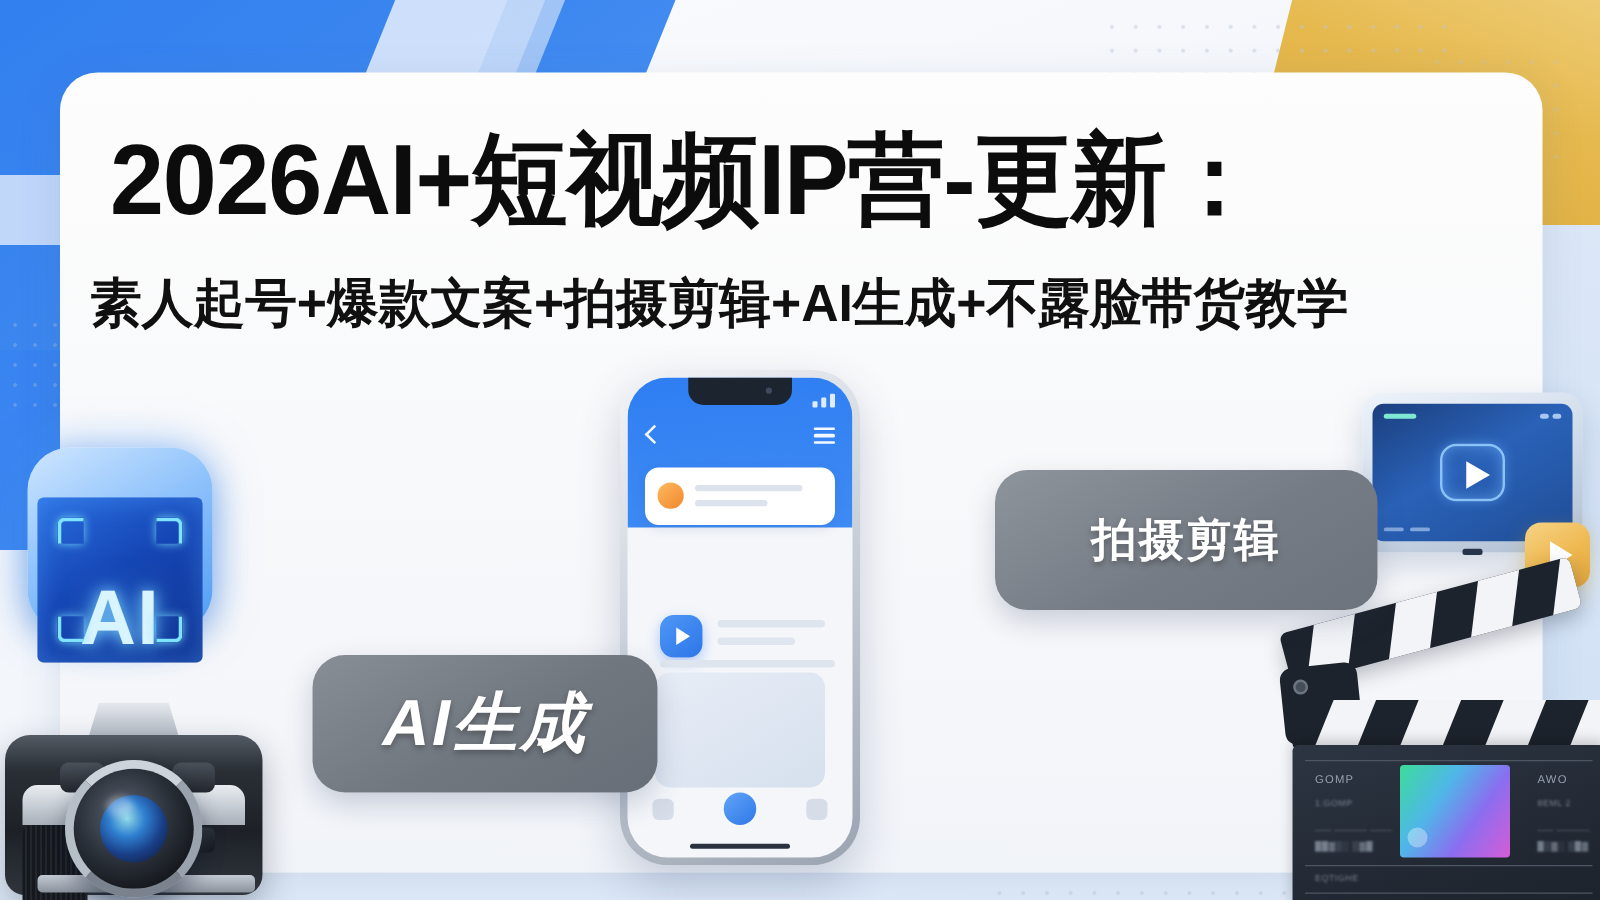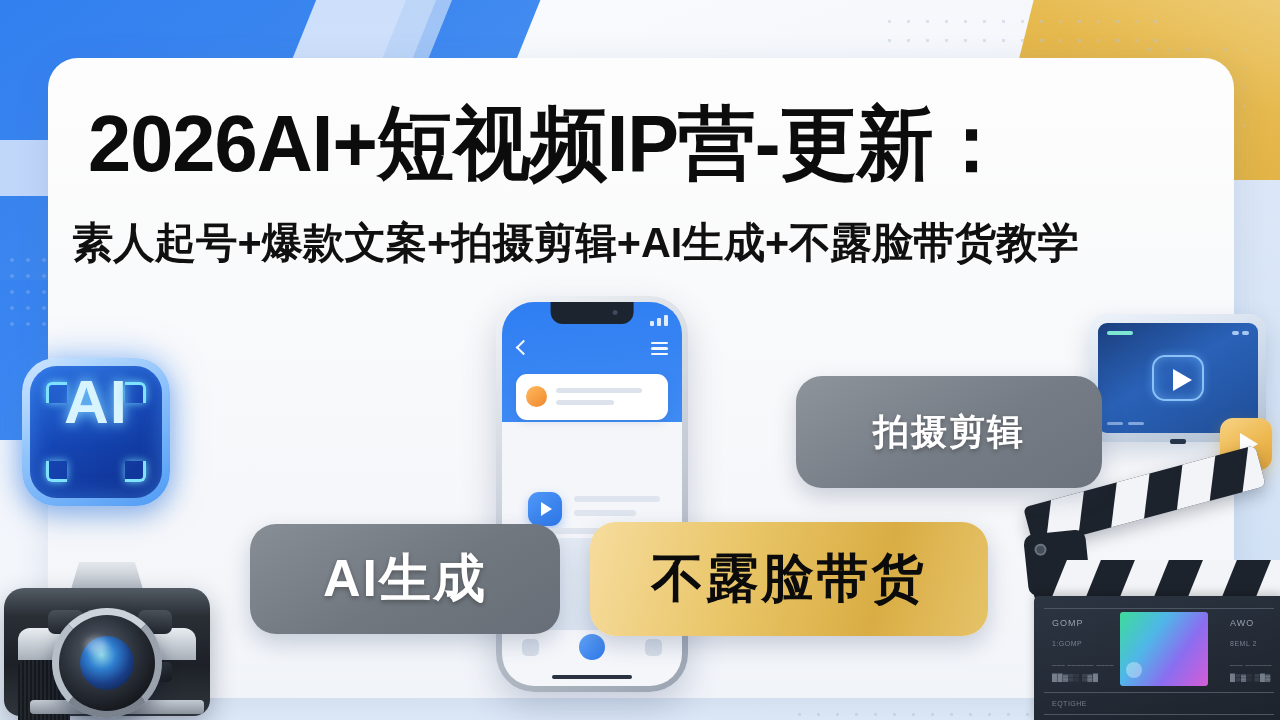--- a/index.html
+++ b/index.html
@@ -304,42 +304,44 @@
     left:474px; top:374px; width:304px; height:118px; font-size:52px; color:#fff;
     background:linear-gradient(150deg,#495364 0%,#3b4554 55%,#333c49 100%);
     text-shadow:0 2px 5px rgba(0,0,0,.35);
   }
   .pill-gray{
     left:796px; top:376px; width:306px; height:112px; font-size:36px; color:#fff;
     background:linear-gradient(150deg,#8e949c 0%,#767c85 55%,#6d737c 100%);
     text-shadow:0 2px 5px rgba(0,0,0,.3);
   }
   .pill-gray2{
-    left:250px; top:524px; width:310px; height:110px; font-size:52px; color:#fff;
+    left:250px; top:524px; width:276px; height:110px; font-size:52px; color:#fff;
     background:linear-gradient(150deg,#888e96 0%,#71777f 55%,#686e77 100%);
     text-shadow:0 2px 5px rgba(0,0,0,.3);
+    font-style:italic;
   }
   .pill-gold{
     left:590px; top:522px; width:398px; height:114px; font-size:52px; color:#0b0b0b;
     background:linear-gradient(105deg,#f6dc9d 0%,#e9c567 38%,#d9ad44 72%,#e6c369 100%);
     letter-spacing:3px;
   }
 
   
   .ai-badge{
     position:absolute; left:22px; top:358px; width:148px; height:148px;
     border-radius:34px; padding:8px;
     background:linear-gradient(150deg,#cfe6ff 0%,#8ec2fb 45%,#4f9bf5 100%);
     box-shadow:0 0 34px rgba(75,150,250,.55), 0 10px 24px rgba(30,90,180,.3);
   }
   .ai-inner{
-    width:100%; height:100%; border-radius:27px; position:relative;
+    width:100%; height:100%; border-radius:5px; position:relative;
     background:linear-gradient(150deg,#2a6fe0 0%,#1646b5 45%,#0e2f8c 100%);
-    display:flex; align-items:flex-start; justify-content:center;
+    display:flex; align-items:flex-end; justify-content:center;
     box-shadow:inset 0 0 22px rgba(80,160,255,.45);
+    margin-top:32px;
   }
   .ai-text{
     font-size:62px; font-weight:bold; letter-spacing:1px;
     color:#d8f4ff;
     text-shadow:0 0 12px rgba(130,215,255,.95), 0 0 26px rgba(90,180,255,.75);
   }
   .ai-corner{ position:absolute; width:21px; height:21px; border:3px solid #7fe3ff;
     box-shadow:0 0 8px rgba(120,220,255,.9); }
   .ai-corner.tl{ left:16px; top:16px; border-right:none; border-bottom:none; border-radius:6px 0 0 0; }
   .ai-corner.tr{ right:16px; top:16px; border-left:none; border-bottom:none; border-radius:0 6px 0 0; }
@@ -489,15 +491,14 @@
       <div class="ai-corner tl"></div>
       <div class="ai-corner tr"></div>
       <div class="ai-corner bl"></div>
       <div class="ai-corner br"></div>
       <span class="ai-text">AI</span>
     </div>
   </div>
 
   <div class="pill pill-gray">拍摄剪辑</div>
   <div class="pill pill-gray2">AI生成</div>
-  <div class="pill pill-gold">不露脸带货</div>
 
 </div>
 
 </body></html>

